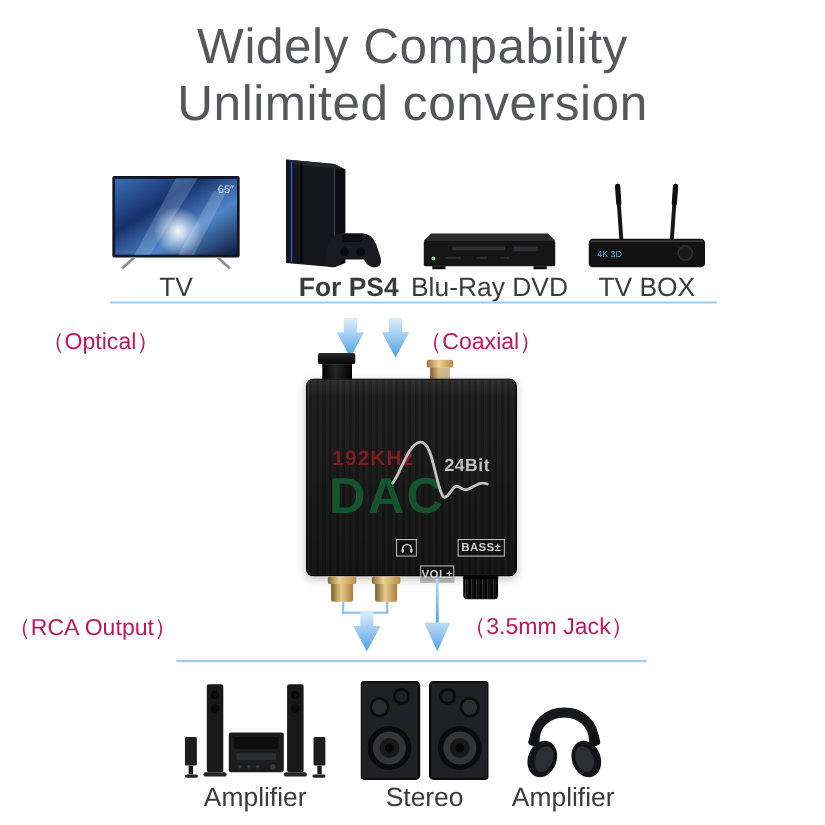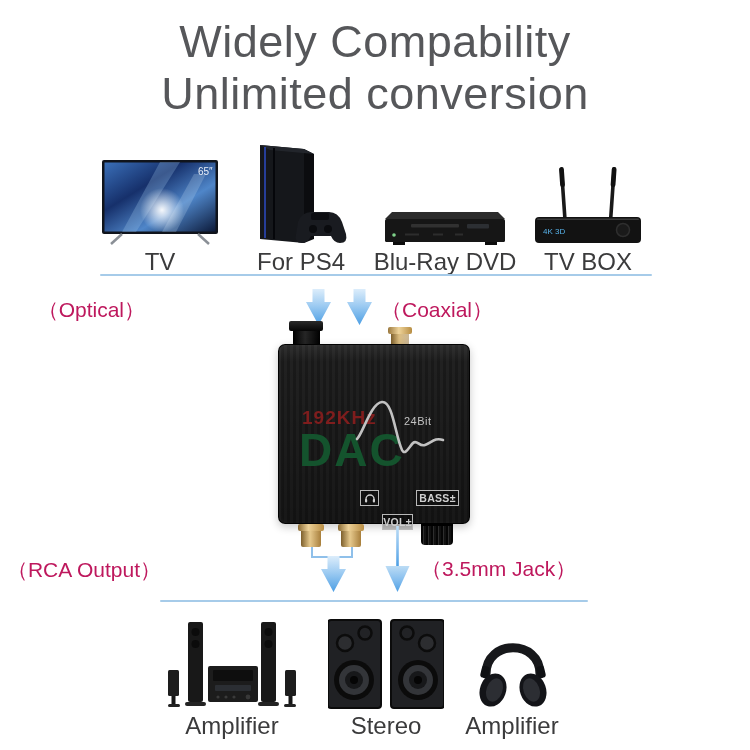--- a/index.html
+++ b/index.html
@@ -29,21 +29,21 @@
   .dac-body { left:278px; top:344px; width:192px; height:180px; border-radius:7px;
      background:
        linear-gradient(180deg, rgba(255,255,255,.08), rgba(0,0,0,0) 10%, rgba(0,0,0,.28) 97%),
        repeating-linear-gradient(90deg, #212121 0 3px, #191919 3px 6px);
      box-shadow: inset 0 0 0 1px #020202, inset 2px 0 5px rgba(255,255,255,.05),
                  0 3px 8px rgba(0,0,0,.22); }
   .dac-print-freq { left:302px; top:407px; font-size:19px; font-weight:700;
                     color:#7f1d1d; letter-spacing:1px; }
   .dac-print-name { left:299px; top:423px; font-size:46px; font-weight:700;
                     color:#14532d; letter-spacing:2px; }
-  .dac-print-bit  { left:404px; top:415px; font-size:11px; font-weight:400;
+  .dac-print-bit  { left:404px; top:415px; font-size:16px; font-weight:700;
                     color:#c2c2c2; letter-spacing:0.5px; }
   .badge { position:absolute; top:490px; height:16px; border:1.5px solid #b9b9b9;
            color:#cfcfcf; font-size:10.5px; font-weight:700; letter-spacing:0.3px;
            display:flex; align-items:center; justify-content:center;
            background:rgba(0,0,0,.25); }
   .port-cap { border-radius:2px; }
   .knob { left:421px; top:523px; width:32px; height:22px; border-radius:0 0 4px 4px;
           background: linear-gradient(180deg,#000 0 3px, rgba(0,0,0,0) 3px),
             repeating-linear-gradient(90deg, #050505 0 2px, #2e2e2e 2px 3px, #111 3px 5px); }
   .rca-jack { width:26px; height:23px; }
@@ -94,21 +94,21 @@
     <polygon points="10,3 54,7 54,101 10,97" fill="#15171b"></polygon>
     <polygon points="54,7 64,12 64,97 54,101" fill="#0b0c0f"></polygon>
     <polygon points="10,3 54,7 64,12 20,8" fill="#22252b"></polygon>
     <line x1="15" y1="5" x2="15" y2="96" stroke="#2e4fd0" stroke-width="1.4"></line>
     <line x1="24" y1="6" x2="24" y2="97" stroke="#05060a" stroke-width="2"></line>
     <path d="M48,80 q4,-10 13,-10 h18 q9,0 13,10 l4,12 q2,9 -6,9 q-6,0 -9,-7 h-20 q-3,7 -9,7 q-8,0 -6,-9 z" fill="#191b20"></path>
     <rect x="61" y="71" width="18" height="7" rx="2" fill="#0d0e12"></rect>
     <circle cx="63" cy="87" r="4" fill="#0a0b0e"></circle>
     <circle cx="78" cy="87" r="4" fill="#0a0b0e"></circle>
   </svg>
-  <div class="abs dev-label" style="left:301px;">For PS4</div>
+  <div class="abs dev-label" style="left:317px;font-weight:bold;">For PS4</div>
 
   <svg class="abs" style="left:385px; top:212px;" width="120" height="33" viewBox="0 0 120 33">
     <polygon points="7,0 113,0 120,7 0,7" fill="#2c2c2c"></polygon>
     <rect x="0" y="7" width="120" height="23" rx="1.5" fill="#161616"></rect>
     <rect x="26" y="12" width="48" height="3.5" rx="1" fill="#313131"></rect>
     <rect x="82" y="12" width="22" height="4.5" rx="1" fill="#2c2f33"></rect>
     <circle cx="9" cy="23" r="1.8" fill="#7fd28a"></circle>
     <rect x="20" y="21.5" width="14" height="2" fill="#2d2d2d"></rect>
     <rect x="48" y="21.5" width="10" height="2" fill="#2d2d2d"></rect>
     <rect x="70" y="21.5" width="8" height="2" fill="#2d2d2d"></rect>

